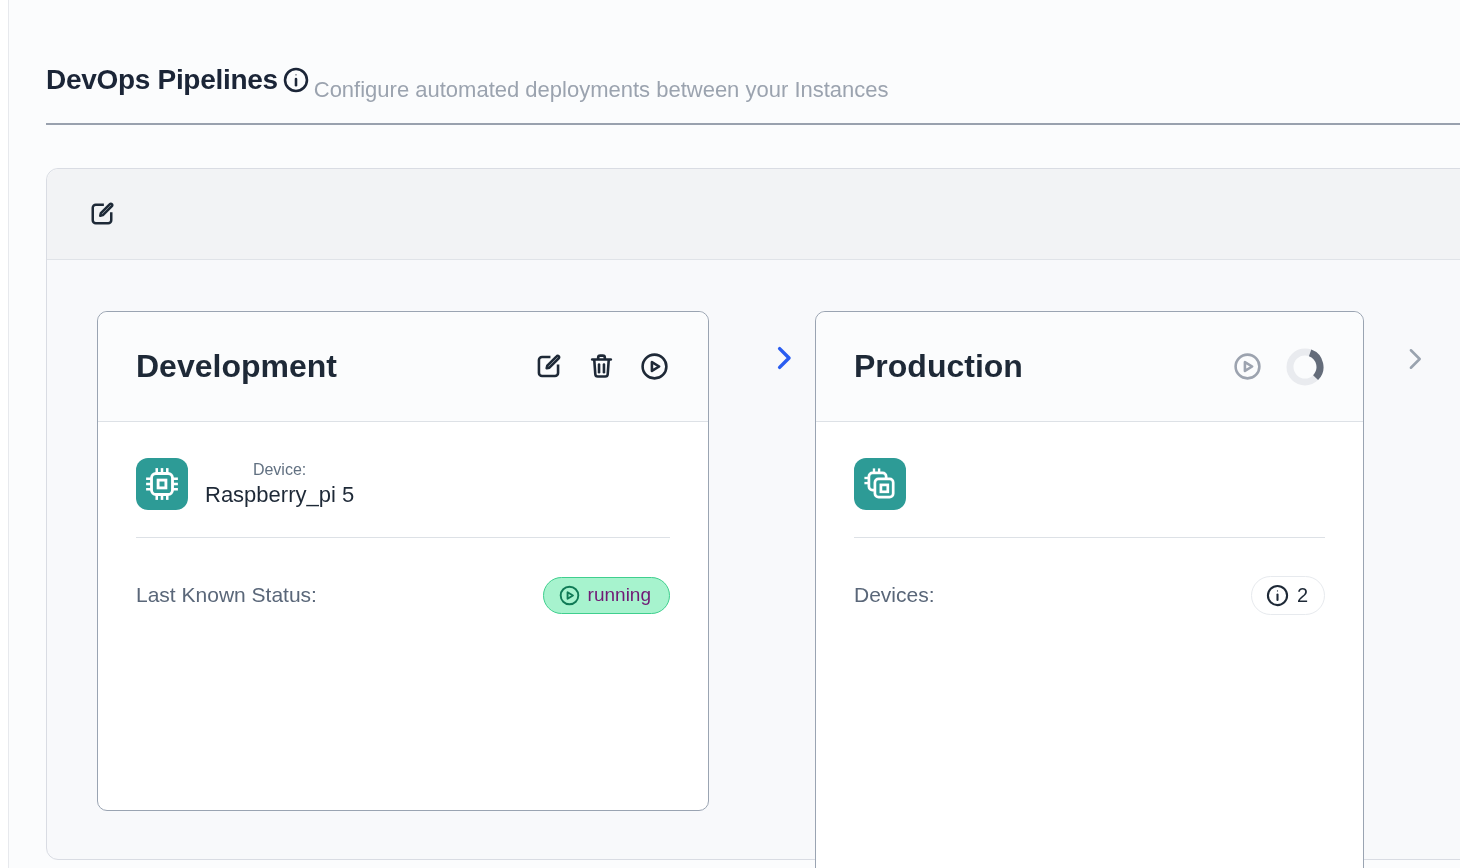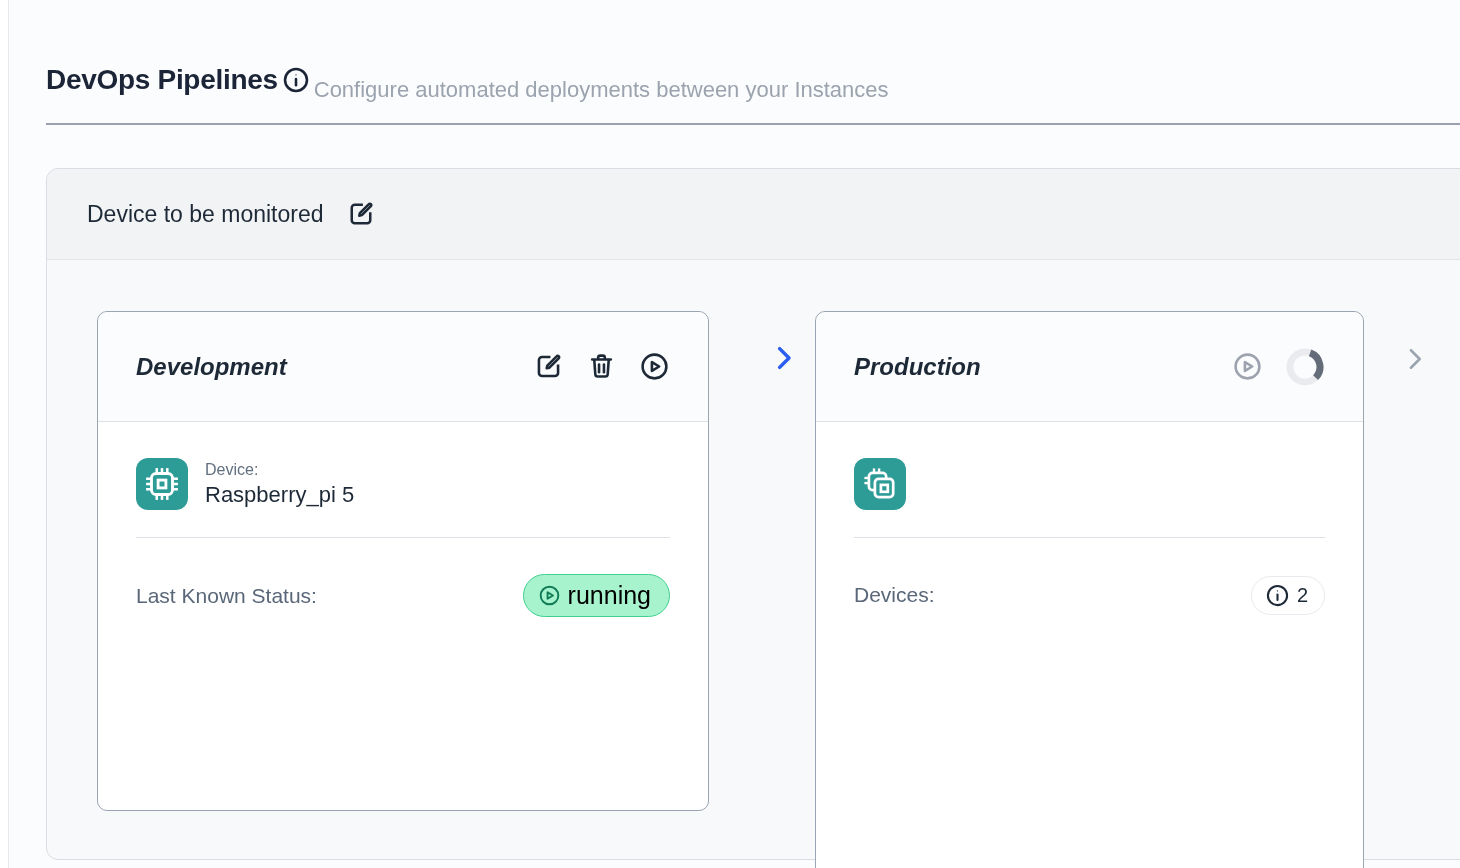--- a/index.html
+++ b/index.html
@@ -36,45 +36,45 @@
     position:absolute;background:#ffffff;border:1px solid #9aa4b2;border-radius:10px;
     box-sizing:border-box;
   }
   .card-dev{left:50px;top:142px;width:612px;height:500px;}
   .card-prod{left:768px;top:142px;width:549px;height:598px;}
   .card-header{
     height:110px;display:flex;align-items:center;justify-content:space-between;
     padding:0 38px;background:#fbfcfd;border-bottom:1px solid #dde1e6;border-radius:10px 10px 0 0;
     box-sizing:border-box;
   }
-  .card-title{font-size:24px;font-weight:600;color:#1e2937;font-style:italic;}
+  .card-title{font-size:32px;font-weight:600;color:#1e2937;}
   .card-actions{display:flex;align-items:center;gap:22px;}
   .icon-btn{width:31px;height:31px;cursor:pointer;display:block;}
   .icon-disabled{width:31px;height:31px;display:block;}
-  .card-body{padding:36px 38px 0 38px;}
+  .card-body{padding:36px 38px 0 38px;text-align:center;}
 
   .device-row{display:flex;align-items:center;gap:17px;}
   .device-avatar{
     width:52px;height:52px;border-radius:12px;background:#2d9b96;
     display:flex;align-items:center;justify-content:center;flex:0 0 auto;
   }
   .device-meta{display:flex;flex-direction:column;gap:3px;}
   .device-label{font-size:16px;color:#617081;}
   .device-name{font-size:22px;color:#1e2937;}
 
   .divider{height:1px;background:#dde1e6;margin:27px 0 8px 0;}
 
   .kv-row{display:flex;align-items:center;justify-content:space-between;margin-top:36px;min-height:42px;}
   .kv-label{font-size:21px;color:#5a6779;}
   .kv-value{font-size:21px;color:#222e3e;}
 
   .status-badge{
     display:flex;align-items:center;gap:7px;padding:6px 18px 6px 14px;
     background:#a7f3ce;border:1.5px solid #3fcf8e;border-radius:22px;
-    color:#000000;font-size:25px;
+    color:#701a75;font-size:19px;
   }
   .count-pill{
     display:flex;align-items:center;gap:7px;padding:6px 16px 6px 13px;
     background:#ffffff;border:1.5px solid #e7eaee;border-radius:21px;
     font-size:20px;color:#1e2937;cursor:pointer;
   }
 
   
   .flow-arrow-blue{position:absolute;left:722px;top:174px;width:30px;height:30px;}
   .flow-arrow-gray{position:absolute;left:1354px;top:176px;width:28px;height:28px;cursor:pointer;}
@@ -94,21 +94,20 @@
         <circle cx="12" cy="7.6" r="0.6" fill="#1b2537" stroke="none"></circle>
       </svg>
     </span>
     <span class="page-subtitle">Configure automated deployments between your Instances</span>
   </div>
   <div class="title-rule"></div>
 
   <div class="panel">
 
     <div class="panel-header">
-      <span class="panel-title">Device to be monitored</span>
       <span class="panel-edit">
         <svg viewBox="0 0 24 24" width="30" height="30" fill="none" stroke="#1e2937" stroke-width="2">
           <path d="M13.5 4.6H7A2.4 2.4 0 0 0 4.6 7v10A2.4 2.4 0 0 0 7 19.4h10a2.4 2.4 0 0 0 2.4-2.4v-6.5"></path>
           <path d="M10.6 13.4l2.1-.5 7.2-7.2a1.1 1.1 0 0 0 0-1.6 1.1 1.1 0 0 0-1.6 0l-7.2 7.2-.5 2.1z" stroke-linejoin="round"></path>
         </svg>
       </span>
     </div>
 
     <div class="card card-dev">
       <div class="card-header">

